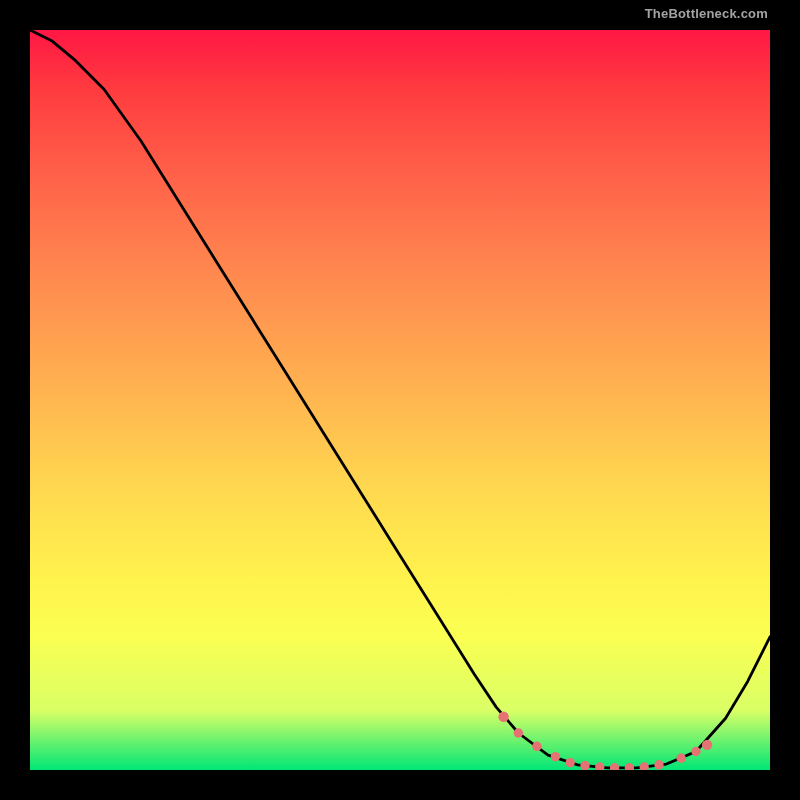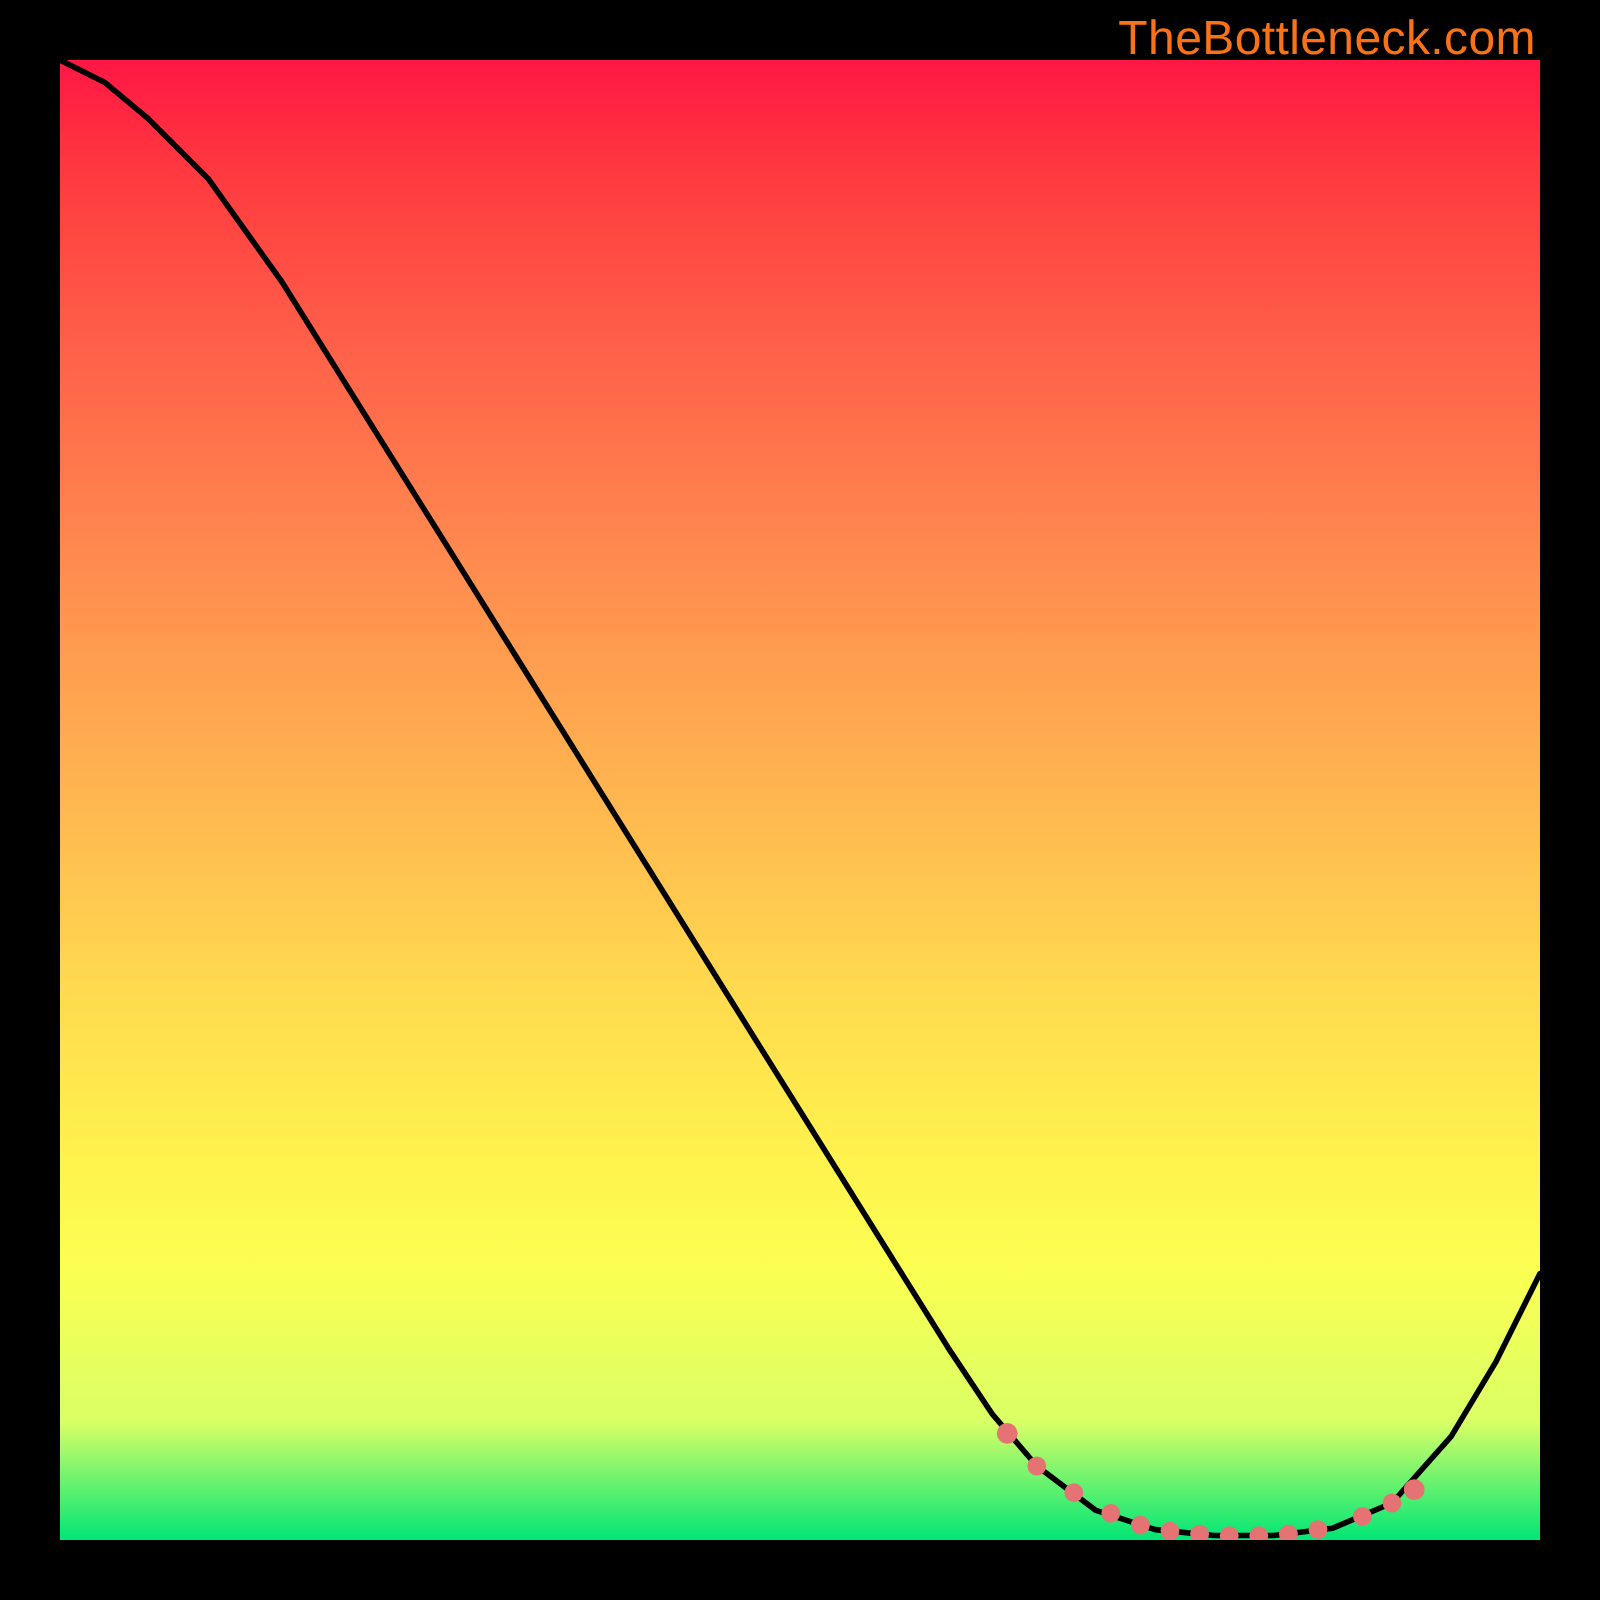--- a/index.html
+++ b/index.html
@@ -51,23 +51,23 @@
     position: absolute;
     left: 0;
     top: 0;
     width: 100%;
     height: 100%;
   }
   .attribution {
     position: absolute;
     top: 6px;
     right: 32px;
-    color: #f97316;
-    font-size: 24px;
-    font-weight: 400;
+    color: #a3a3a3;
+    font-size: 13px;
+    font-weight: 700;
     letter-spacing: 0.2px;
   }
 </style>
 </head>
 <body>
 
 <div class="frame">
   <div class="plot">
     <div class="gradient"></div>
     <svg id="svg" class="svg-layer" viewBox="0 0 740 740" preserveAspectRatio="none">

